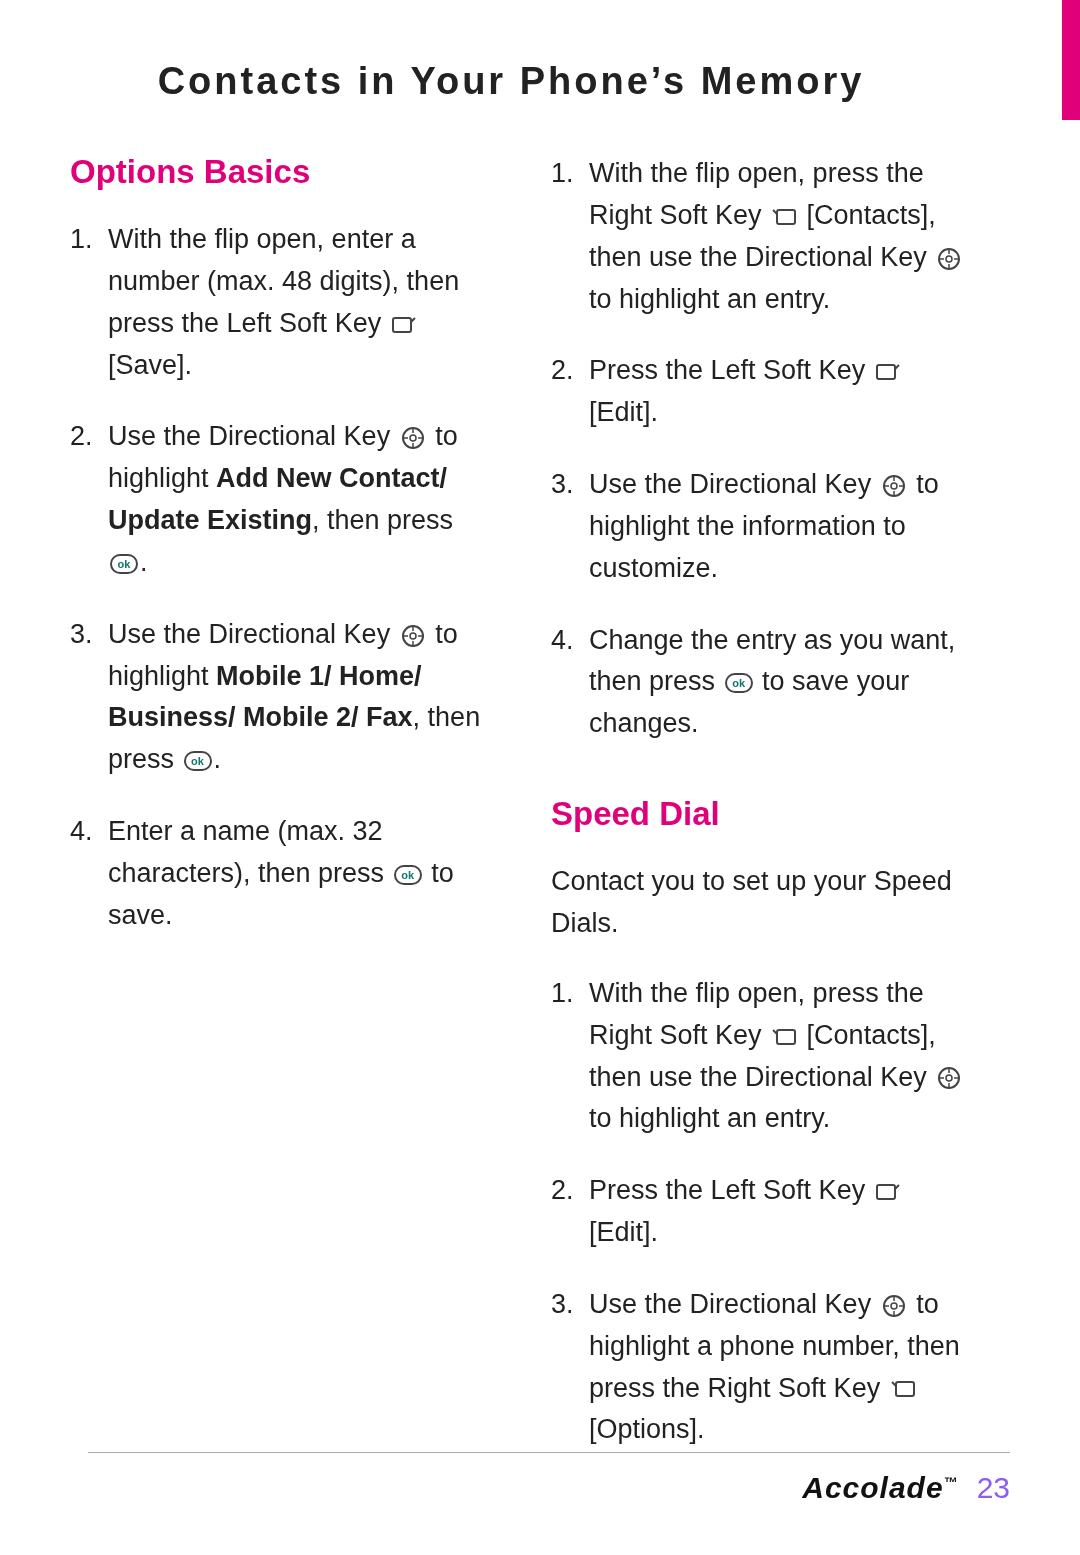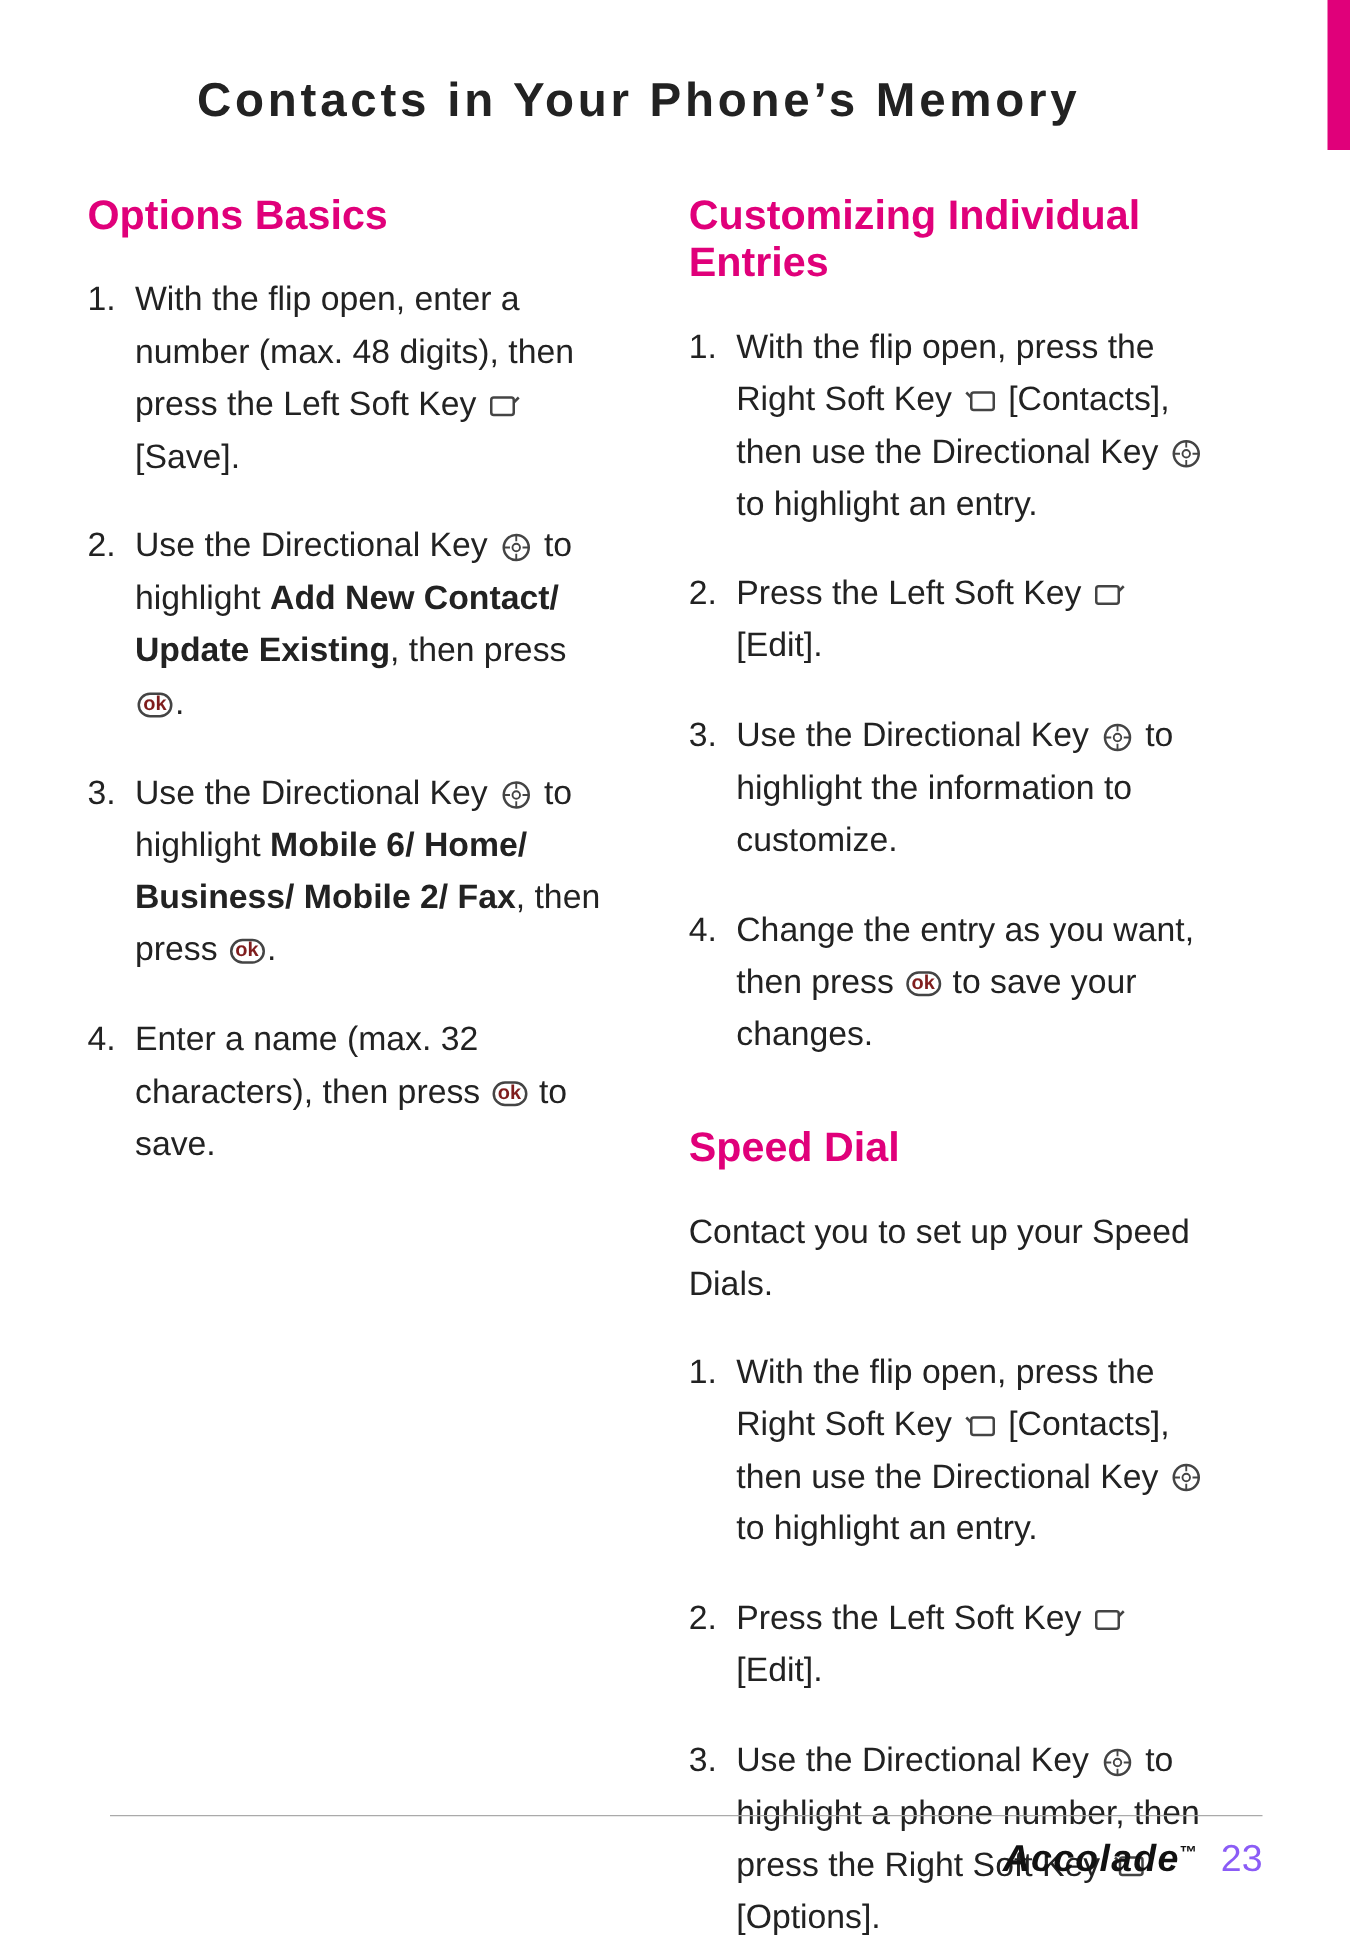--- a/index.html
+++ b/index.html
@@ -112,24 +112,24 @@
     
     .icon-ok-circle {
       display: inline-block;
       width: 28px;
       height: 20px;
       border-radius: 10px;
       border: 2px solid #444;
       vertical-align: middle;
       margin: 0 2px;
       text-align: center;
-      font-size: 16px;
+      font-size: 11px;
       line-height: 16px;
       font-weight: bold;
-      color: #7f1d1d;
+      color: #0f766e;
     }
 
     
     .speed-dial-section {
       margin-top: 50px;
     }
 
     .speed-dial-intro {
       font-size: 27px;
       line-height: 1.55;
@@ -224,40 +224,39 @@
             <span class="icon-lsk">
               <svg width="26" height="26" viewBox="0 0 26 26">
                 <circle cx="13" cy="13" r="10" fill="none" stroke="#444" stroke-width="2"></circle>
                 <circle cx="13" cy="13" r="3" fill="none" stroke="#444" stroke-width="1.5"></circle>
                 <line x1="13" y1="3" x2="13" y2="8" stroke="#444" stroke-width="1.5"></line>
                 <line x1="13" y1="18" x2="13" y2="23" stroke="#444" stroke-width="1.5"></line>
                 <line x1="3" y1="13" x2="8" y2="13" stroke="#444" stroke-width="1.5"></line>
                 <line x1="18" y1="13" x2="23" y2="13" stroke="#444" stroke-width="1.5"></line>
               </svg>
             </span>
-            to highlight <span class="bold">Mobile 6/ Home/ Business/ Mobile 2/ Fax</span>, then press
+            to highlight <span class="bold">Mobile 1/ Home/ Business/ Mobile 2/ Fax</span>, then press
             <span class="icon-ok-circle">ok</span>.
           </span>
         </li>
 
         <li>
           <span class="list-num">4.</span>
           <span class="list-content">
             Enter a name (max. 32 characters), then press
             <span class="icon-ok-circle">ok</span>
             to save.
           </span>
         </li>
 
       </ol>
     </div>
 
     <div class="col-right">
 
-      <h2 class="section-heading">Customizing Individual Entries</h2>
       <ol class="numbered-list">
 
         <li>
           <span class="list-num">1.</span>
           <span class="list-content">
             With the flip open, press the Right Soft Key
             <span class="icon-lsk">
               <svg width="26" height="22" viewBox="0 0 26 22">
                 <rect x="6" y="4" width="18" height="14" rx="2" ry="2" fill="none" stroke="#444" stroke-width="2"></rect>
                 <line x1="6" y1="8" x2="2" y2="4" stroke="#444" stroke-width="2"></line>

